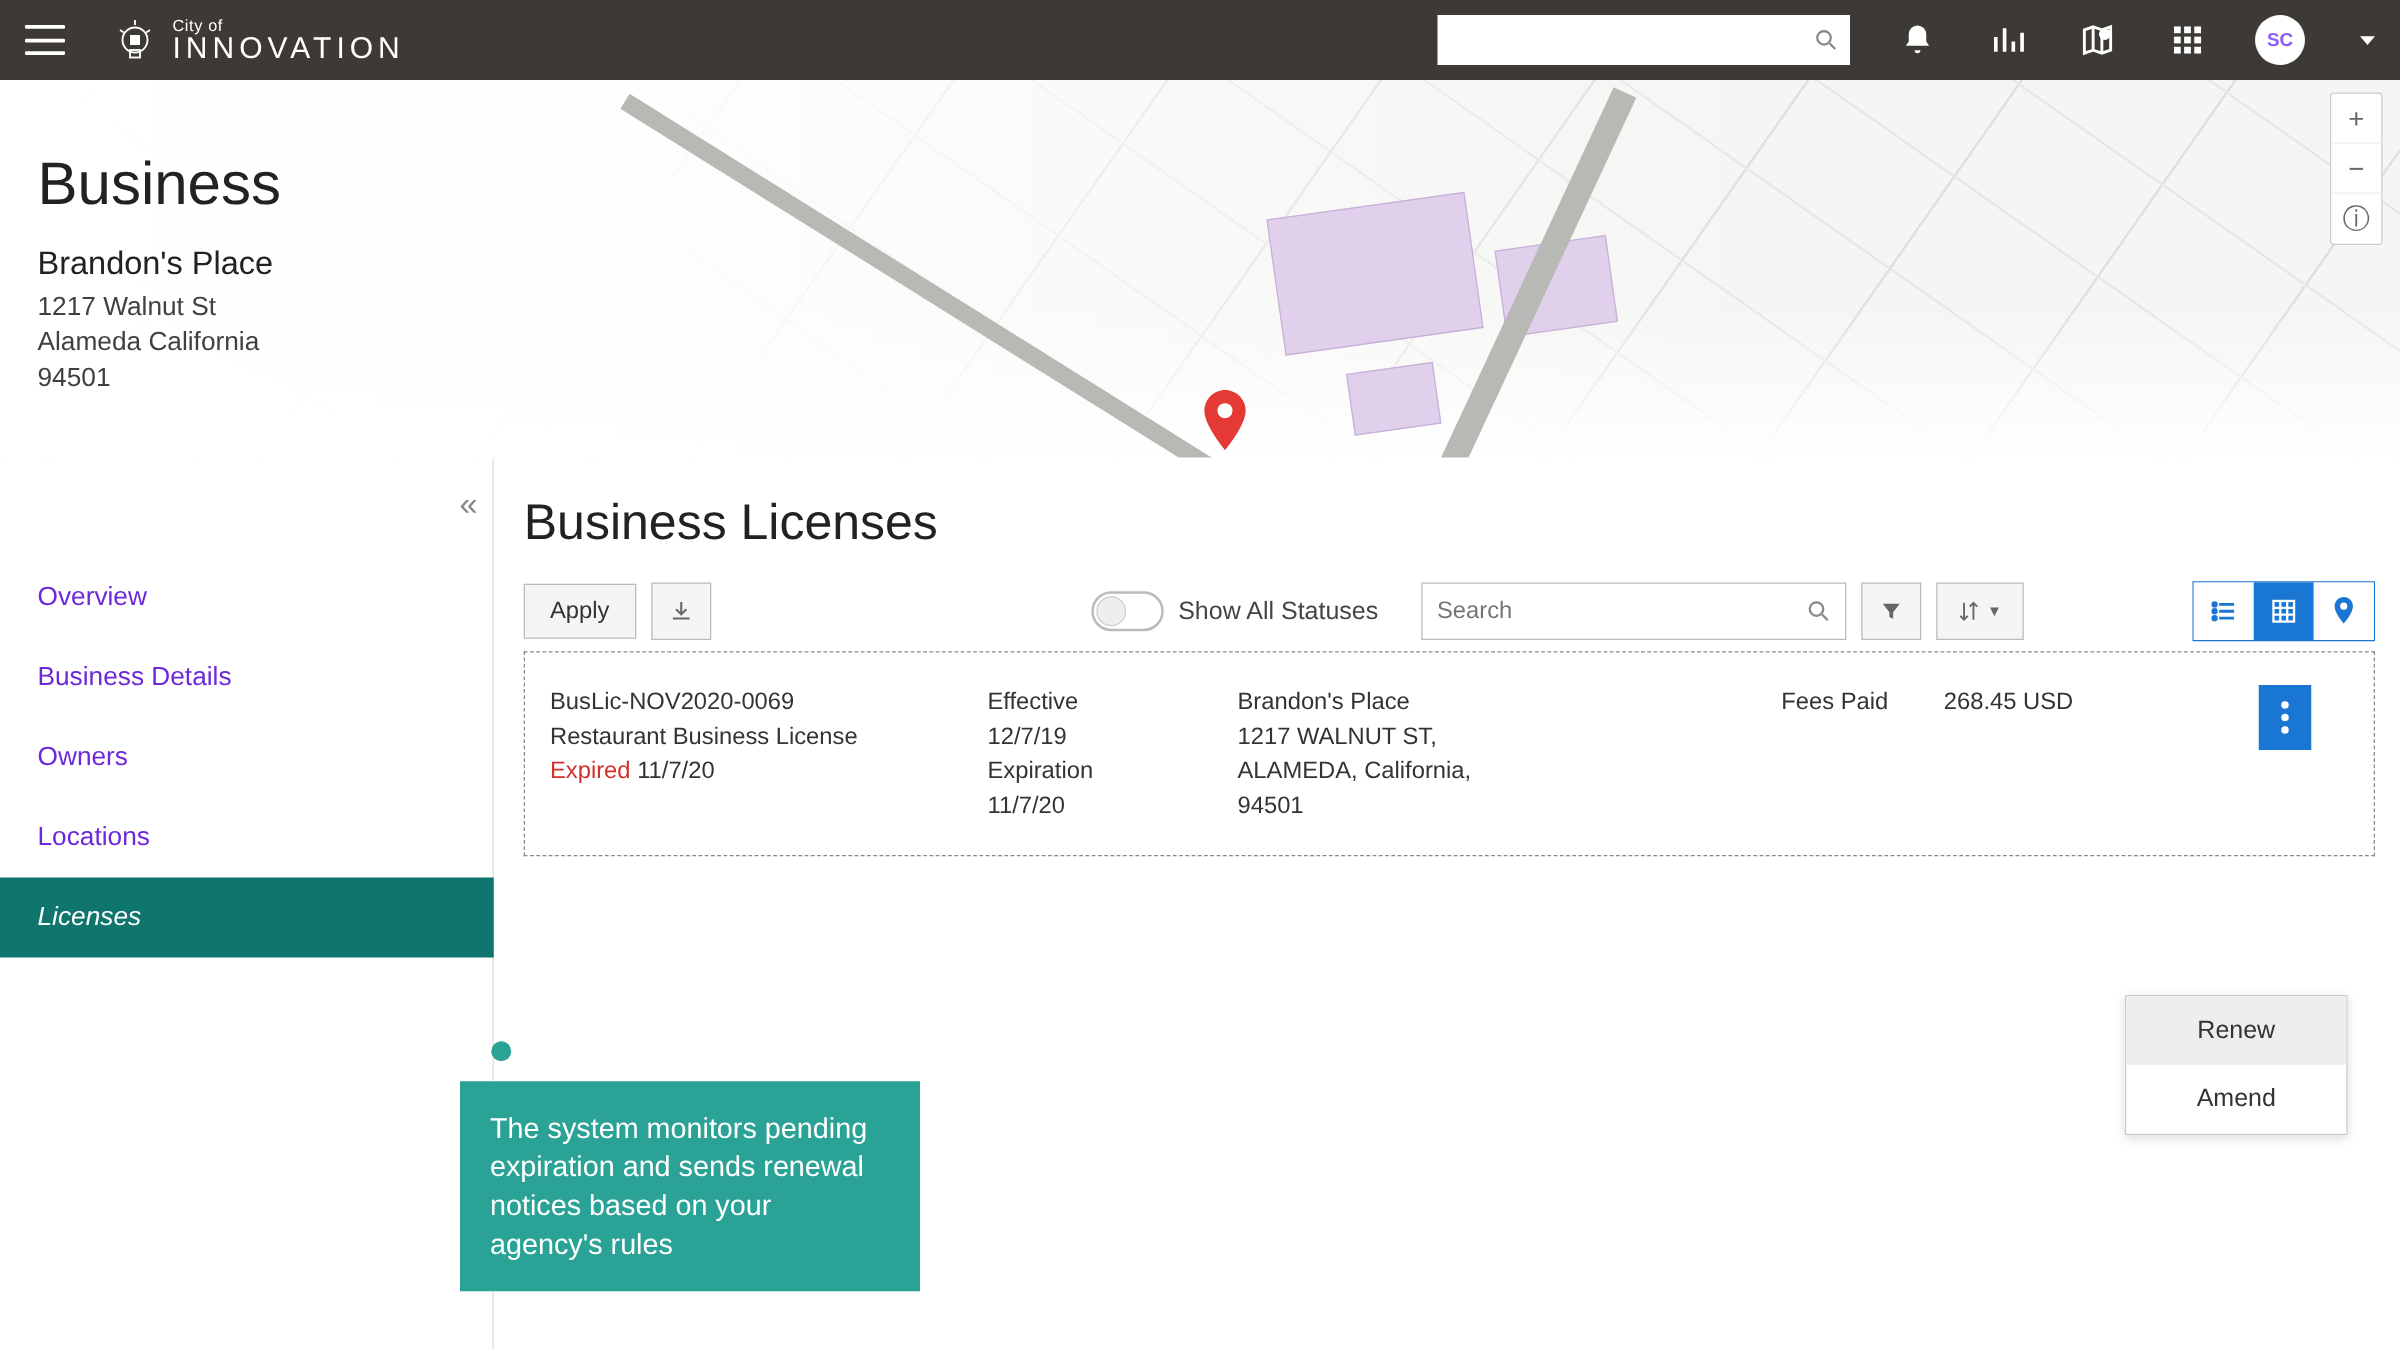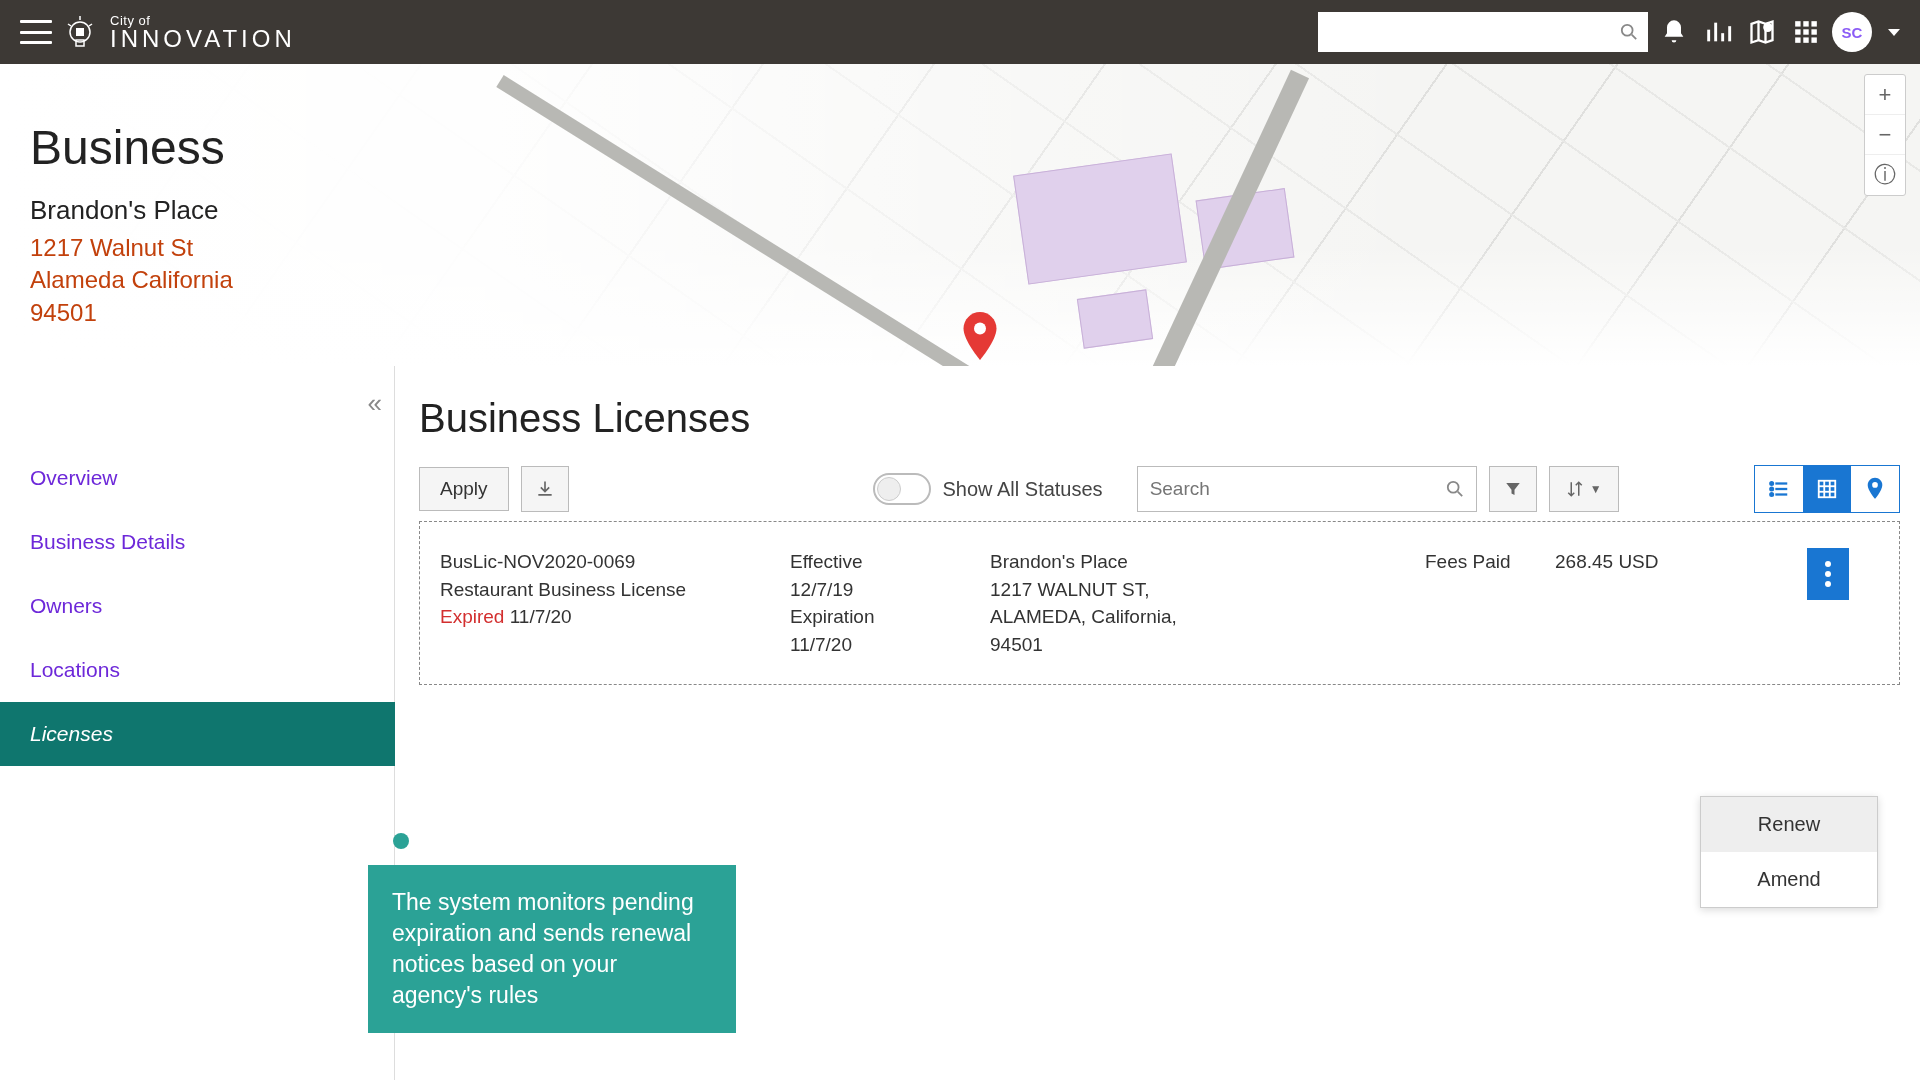--- a/index.html
+++ b/index.html
@@ -1,19 +1,19 @@
 <!DOCTYPE html>
 <html><head>
 <meta charset="utf-8">
 <style>
 * { box-sizing: border-box; margin: 0; padding: 0; }
 body { font-family: -apple-system, BlinkMacSystemFont, "Segoe UI", Arial, sans-serif; color: #333; background: #fff; width: 1920px; height: 1080px; overflow: hidden; }
 
 
-.topbar { height: 64px; background: #3d3935; display: flex; align-items: center; padding: 0 20px; gap: 8px; }
+.topbar { height: 64px; background: #3d3935; display: flex; align-items: center; padding: 0 20px; gap: 36px; }
 .hamburger { width: 32px; height: 24px; cursor: pointer; display: flex; flex-direction: column; justify-content: space-between; }
 .hamburger span { height: 3px; background: #fff; border-radius: 1px; }
 .logo-wrap { display: flex; align-items: center; gap: 10px; color: #fff; }
 .logo-bulb { width: 40px; height: 40px; position: relative; }
 .logo-text { display: flex; flex-direction: column; line-height: 1; }
 .logo-text .small { font-size: 13px; letter-spacing: 0.5px; }
 .logo-text .big { font-size: 24px; font-weight: 400; letter-spacing: 4px; }
 .topbar-spacer { flex: 1; }
 .search-global { width: 330px; height: 40px; background: #fff; display: flex; align-items: center; padding: 0 10px; }
 .search-global input { flex: 1; border: none; outline: none; font-size: 16px; }
@@ -29,21 +29,21 @@
   repeating-linear-gradient(35deg, #e8e8e6 0px, #e8e8e6 2px, transparent 2px, transparent 90px),
   repeating-linear-gradient(-55deg, #e0e0de 0px, #e0e0de 2px, transparent 2px, transparent 140px),
   #f5f5f3;
 }
 .map-building { position: absolute; background: #e0d0ec; border: 1px solid #c8b0d8; }
 .map-road { position: absolute; background: #b8b8b4; transform-origin: left center; }
 .map-pin { position: absolute; left: 962px; top: 248px; }
 .hero-overlay { position: absolute; inset: 0; padding: 56px 0 0 30px; }
 .hero-title { font-size: 48px; font-weight: 400; color: #222; margin-bottom: 20px; }
 .hero-name { font-size: 26px; color: #222; margin-bottom: 6px; }
-.hero-addr { font-size: 24px; color: #c2410c; line-height: 1.35; }
+.hero-addr { font-size: 21px; color: #404040; line-height: 1.35; }
 .map-controls { position: absolute; right: 14px; top: 10px; display: flex; flex-direction: column; background: #fff; border: 1px solid #ccc; border-radius: 3px; }
 .map-ctrl { width: 40px; height: 40px; display: flex; align-items: center; justify-content: center; border-bottom: 1px solid #eee; cursor: pointer; color: #666; font-size: 22px; }
 .map-ctrl:last-child { border-bottom: none; }
 
 
 .main { display: flex; height: calc(1080px - 64px - 302px); position: relative; }
 .sidebar { width: 395px; padding: 80px 0 0 0; border-right: 1px solid #ddd; position: relative; }
 .collapse-btn { position: absolute; right: 16px; top: 22px; font-size: 26px; color: #888; cursor: pointer; letter-spacing: -4px; }
 .sidebar-item { padding: 20px 30px; font-size: 21px; color: #6d28d9; cursor: pointer; }
 .sidebar-item.active { background: #0f766e; color: #fff; margin-right: -1px; font-style: italic; }

